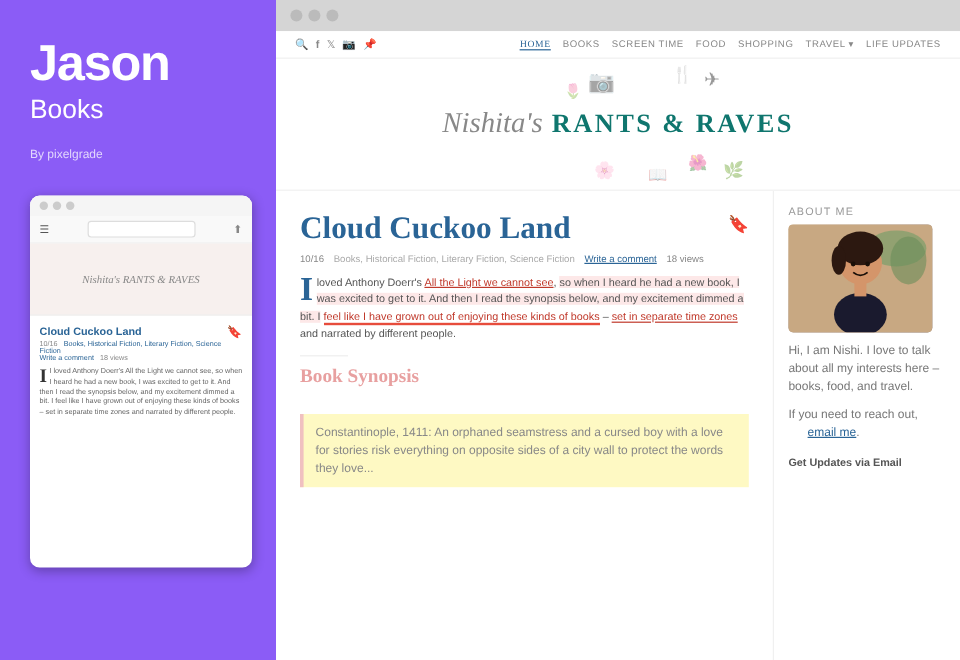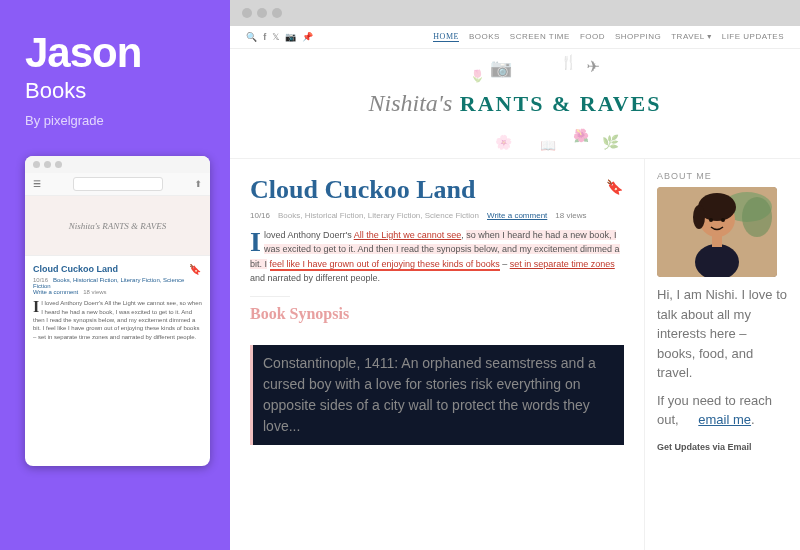--- a/index.html
+++ b/index.html
@@ -29,23 +29,23 @@
       color: white;
       letter-spacing: -1px;
     }
     .theme-label {
       font-size: 22px;
       font-weight: 300;
       color: white;
       margin-top: 2px;
     }
     .theme-by {
-      font-size: 13px;
+      font-size: 10px;
       color: rgba(255,255,255,0.75);
-      margin-top: 9px;
+      margin-top: 20px;
     }
 
     
     .mobile-preview {
       margin-top: 28px;
       background: white;
       border-radius: 8px;
       overflow: hidden;
       width: 185px;
       height: 310px;
@@ -256,24 +256,24 @@
       width: 40px;
     }
     .article-section-title {
       font-size: 16px;
       font-weight: 600;
       color: #e8a0a0;
       margin-bottom: 22px;
       font-family: Georgia, serif;
     }
     .article-blockquote {
-      background: #0f172a;
+      background: #fef9c3;
       border-left: 3px solid #f0c0c0;
       padding: 8px 10px;
-      font-size: 14px;
+      font-size: 10px;
       color: #888;
       line-height: 1.5;
     }
     .article-bookmark {
       color: #e74c3c;
       font-size: 14px;
       float: right;
       margin-top: 4px;
     }
 
@@ -294,21 +294,21 @@
     .sidebar-avatar {
       width: 120px;
       height: 90px;
       border-radius: 4px;
       overflow: hidden;
       margin-bottom: 8px;
       background: linear-gradient(135deg, #c8a882 0%, #a0836a 50%, #8a6f5a 100%);
       position: relative;
     }
     .sidebar-about-text {
-      font-size: 13px;
+      font-size: 10px;
       color: #777;
       line-height: 1.5;
       margin-bottom: 8px;
     }
     .sidebar-get-updates {
       font-size: 9px;
       font-weight: 600;
       color: #555;
       margin-bottom: 4px;
     }

